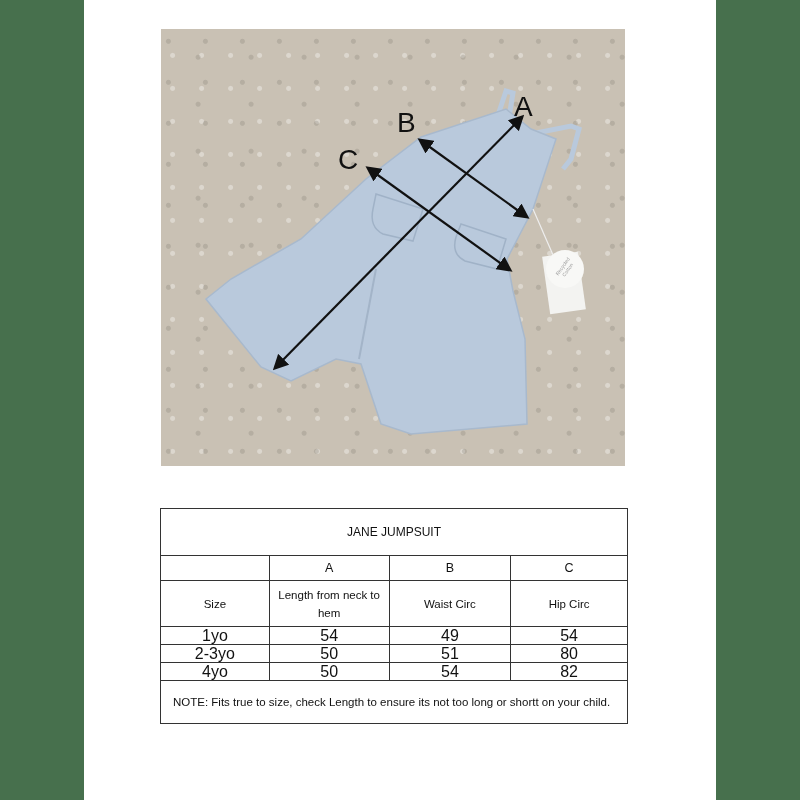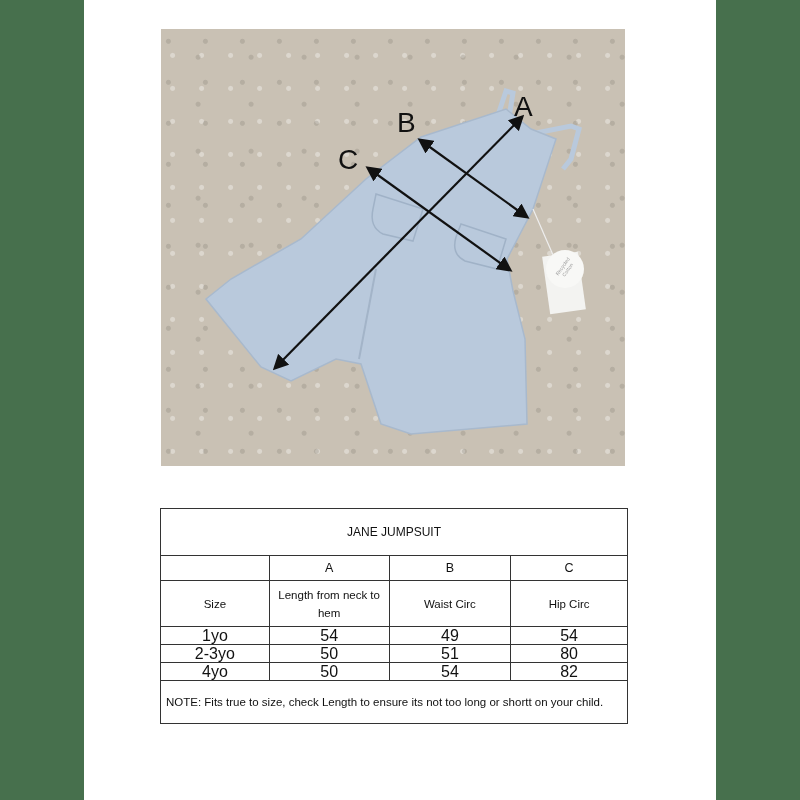--- a/index.html
+++ b/index.html
@@ -32,21 +32,21 @@
     }
     .size-table td {
       border:1.3px solid #333;
       text-align:center; vertical-align:middle;
       padding:0; font-size:12.5px; line-height:17px;
     }
     .size-table .title-cell { height:46px; font-size:12px; }
     .size-table .letter-row td { height:24px; }
     .size-table .header-row td { height:45px; font-size:11.5px; line-height:18px; }
     .size-table .data-row td { height:17px; line-height:16px; font-size:16px;margin-left:22px; }
-    .size-table .note-cell { text-align:left; height:42px; font-size:11.5px; padding-left:5px; }
+    .size-table .note-cell { text-align:left; height:42px; font-size:11.5px; padding-left:12px; }
     col.c1 { width:109px; } col.c2 { width:120px; } col.c3 { width:122px; } col.c4 { width:117px; }
   </style>
 </head>
 <body>
 
 <div class="side-bar side-left"></div>
 <div class="side-bar side-right"></div>
 
 <div class="photo">
   <svg width="464" height="437" viewBox="0 0 464 437">

